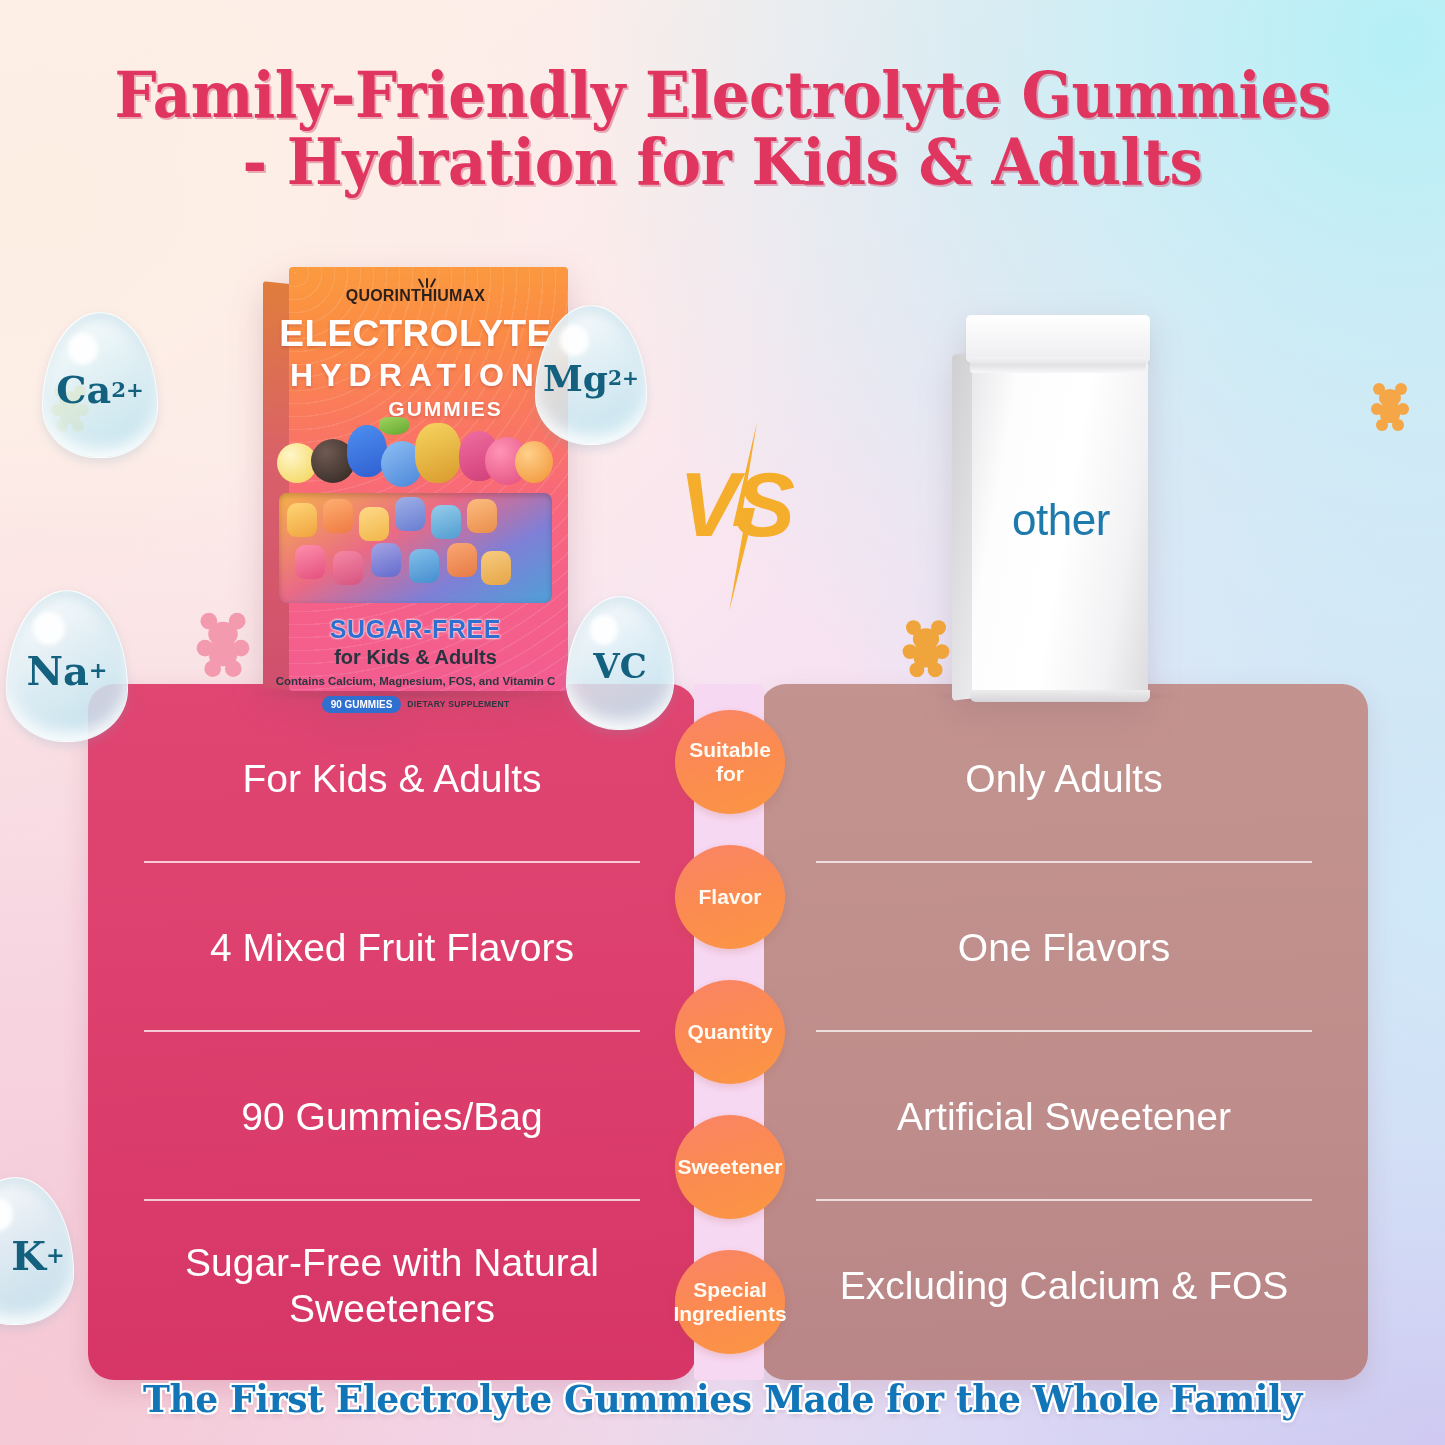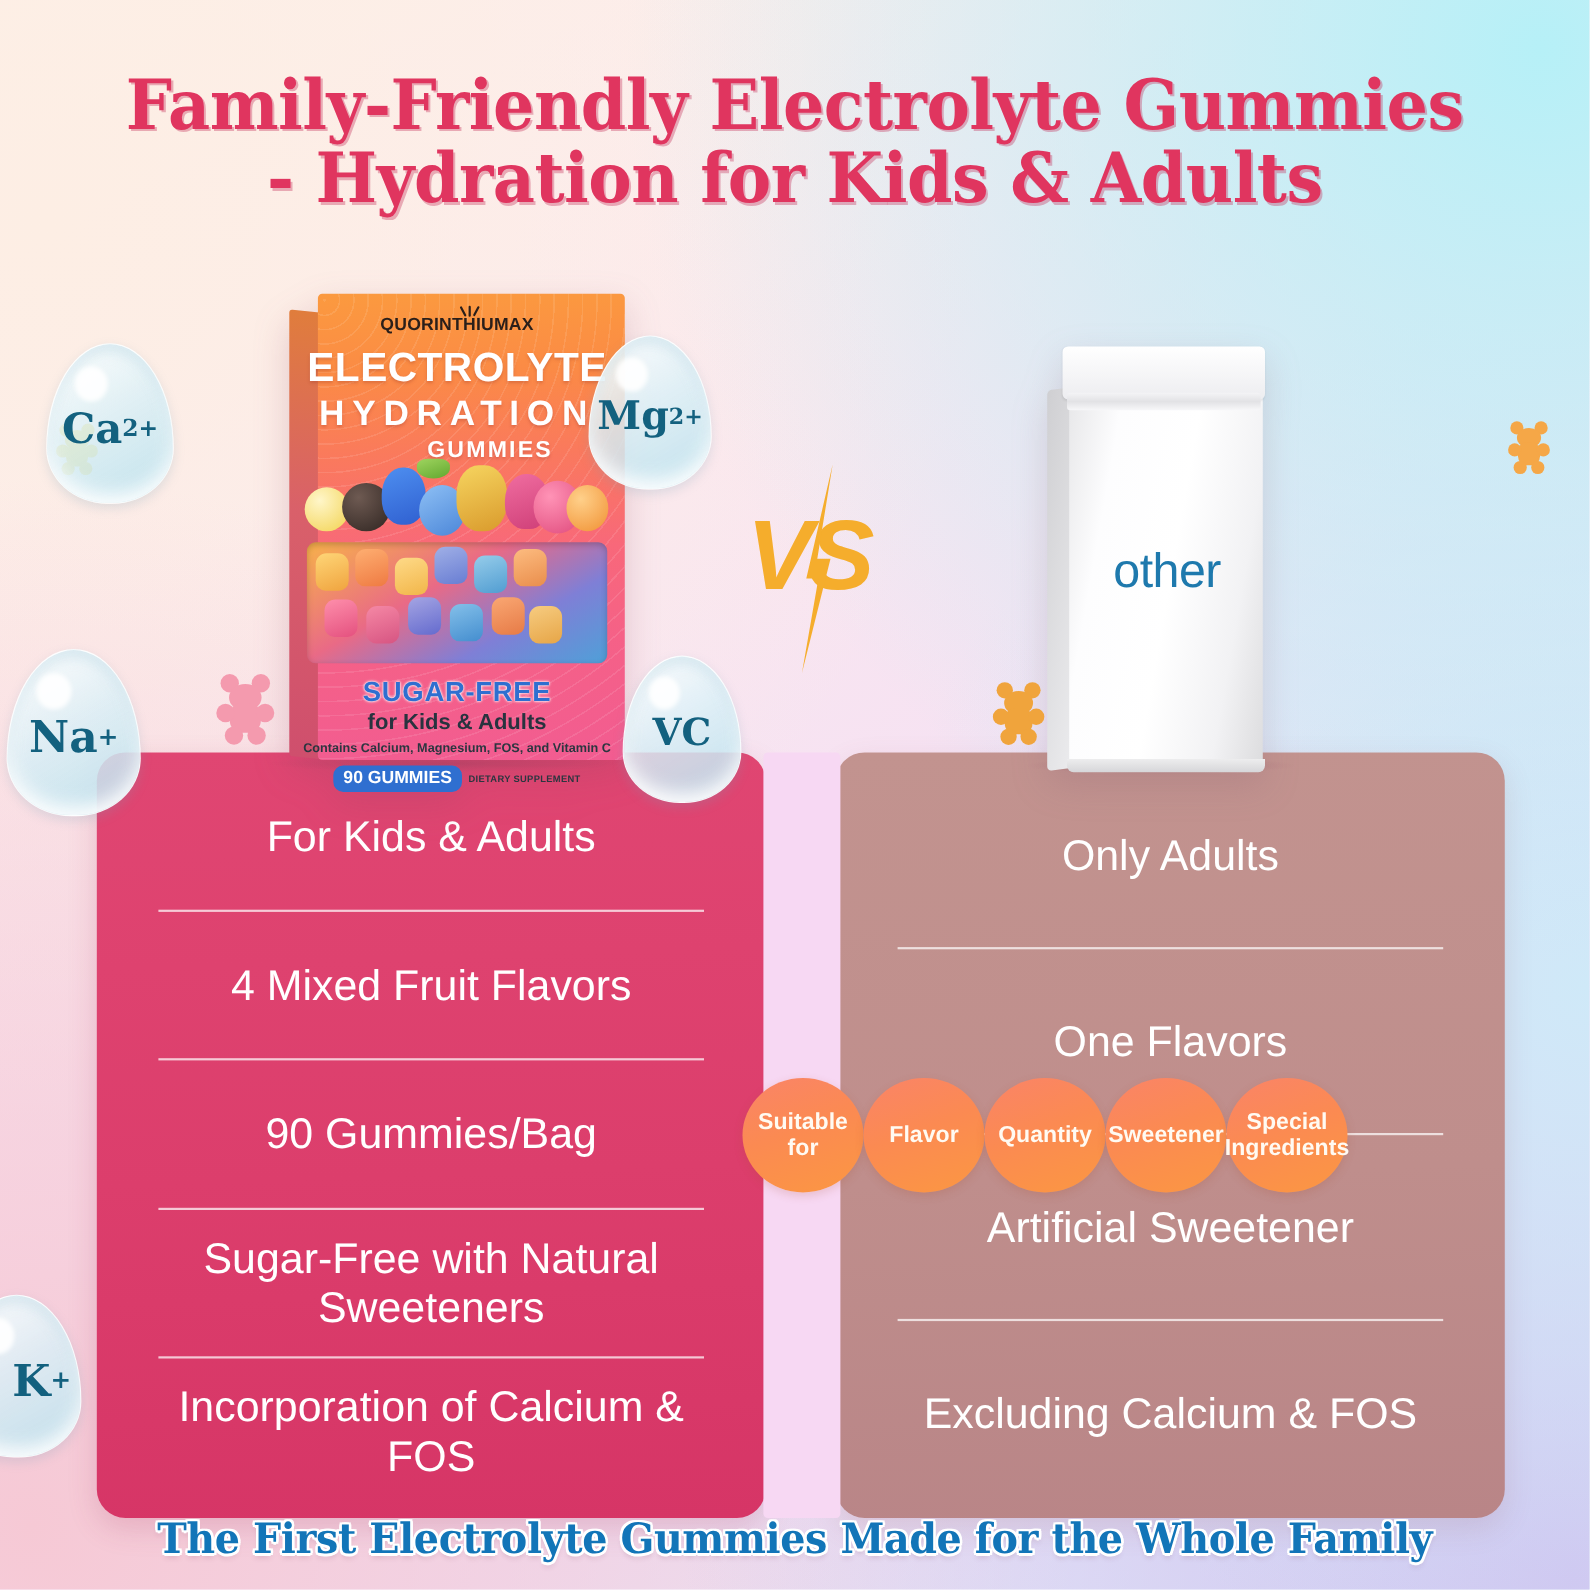--- a/index.html
+++ b/index.html
@@ -57,21 +57,21 @@
     text-align:center; color:#fff; font-size:39px; line-height:1.16;
     padding:0 54px; position:relative;
   }
   .row:not(:last-child)::after{
     content:""; position:absolute; left:56px; right:56px; bottom:0;
     height:2px; background:rgba(255,255,255,.72);
   }
 
   
   .labels{ position:absolute; left:675px; top:660px; width:110px; height:696px;
-           display:flex; flex-direction:row; padding:10px 0; z-index:6; }
+           display:flex; flex-direction:column; padding:10px 0; z-index:6; }
   .labelcell{ flex:1; display:flex; align-items:center; justify-content:center; }
   .pill{
     width:110px; height:104px; border-radius:50%;
     background:linear-gradient(160deg,#fa8468 0%,#fb8a52 45%,#fb9742 100%);
     display:flex; align-items:center; justify-content:center; text-align:center;
     color:#fffaf2; font-size:21px; font-weight:700; line-height:1.14;
     box-shadow:0 3px 9px rgba(170,80,50,.2);
   }
   .divstrip{ position:absolute; left:694px; top:660px; width:70px; height:696px;
              background:#f7d8f3; border-radius:4px; z-index:2; }
@@ -104,21 +104,21 @@
   .window{ position:absolute; left:16px; right:16px; top:226px; height:110px; border-radius:8px;
            background:linear-gradient(150deg,#f7b24a,#e96a86 40%,#7f7fd6 70%,#4fa0d8);
            overflow:hidden; box-shadow:inset 0 2px 6px rgba(0,0,0,.22); z-index:3; }
   .window b{ position:absolute; width:30px; height:34px; border-radius:10px 10px 9px 9px; opacity:.93; }
   .p-bottom{ position:absolute; left:0; right:0; top:348px; text-align:center; z-index:3; }
   .sf{ font-size:25px; font-weight:800; color:#2f6fd0; letter-spacing:.6px;
        text-shadow:0 0 2px #fff,0 0 3px #fff; }
   .ka{ font-size:20px; font-weight:800; color:#28333f; margin-top:2px; }
   .cc{ font-size:11.5px; font-weight:700; color:#2b3640; margin-top:5px; line-height:1.35; }
   .badge{ display:inline-flex; align-items:center; gap:6px; margin-top:6px; }
-  .badge .pilln{ background:#2f6fd0; color:#fff; font-size:16px; font-weight:800; padding:3px 9px; border-radius:9px; }
+  .badge .pilln{ background:#2f6fd0; color:#fff; font-size:10px; font-weight:800; padding:3px 9px; border-radius:9px; }
   .badge .ds{ font-size:8.5px; font-weight:700; color:#2b3640; letter-spacing:.3px; }
   .bear-left{ position:absolute; left:50px; top:358px; width:40px; height:50px; z-index:4; }
   .bear-right{ position:absolute; right:34px; top:356px; width:42px; height:52px; z-index:4; }
 
   
   .pouch{ position:absolute; left:952px; top:283px; width:196px; height:392px; z-index:4;
           filter:drop-shadow(0 12px 16px rgba(130,90,110,.2)); }
   .pch-body{ position:absolute; left:20px; top:34px; width:176px; height:358px; border-radius:4px 4px 5px 5px;
              background:linear-gradient(100deg,#e6e6e8 0%,#fdfdfe 22%,#ffffff 52%,#f2f2f4 80%,#dcdcde 100%); }
   .pch-gus{ position:absolute; left:0; top:46px; width:30px; height:346px;
@@ -318,21 +318,20 @@
   </svg>
 
   <div class="divstrip"></div>
 
   <div class="panel panel-left">
     <div class="rows">
       <div class="row">For Kids &amp; Adults</div>
       <div class="row">4 Mixed Fruit Flavors</div>
       <div class="row">90 Gummies/Bag</div>
       <div class="row">Sugar-Free with Natural Sweeteners</div>
-      <div class="row">Incorporation of Calcium &amp; FOS</div>
     </div>
   </div>
 
   <div class="panel panel-right">
     <div class="rows">
       <div class="row">Only Adults</div>
       <div class="row">One Flavors</div>
       <div class="row">Artificial Sweetener</div>
       <div class="row">Excluding Calcium &amp; FOS</div>
     </div>

